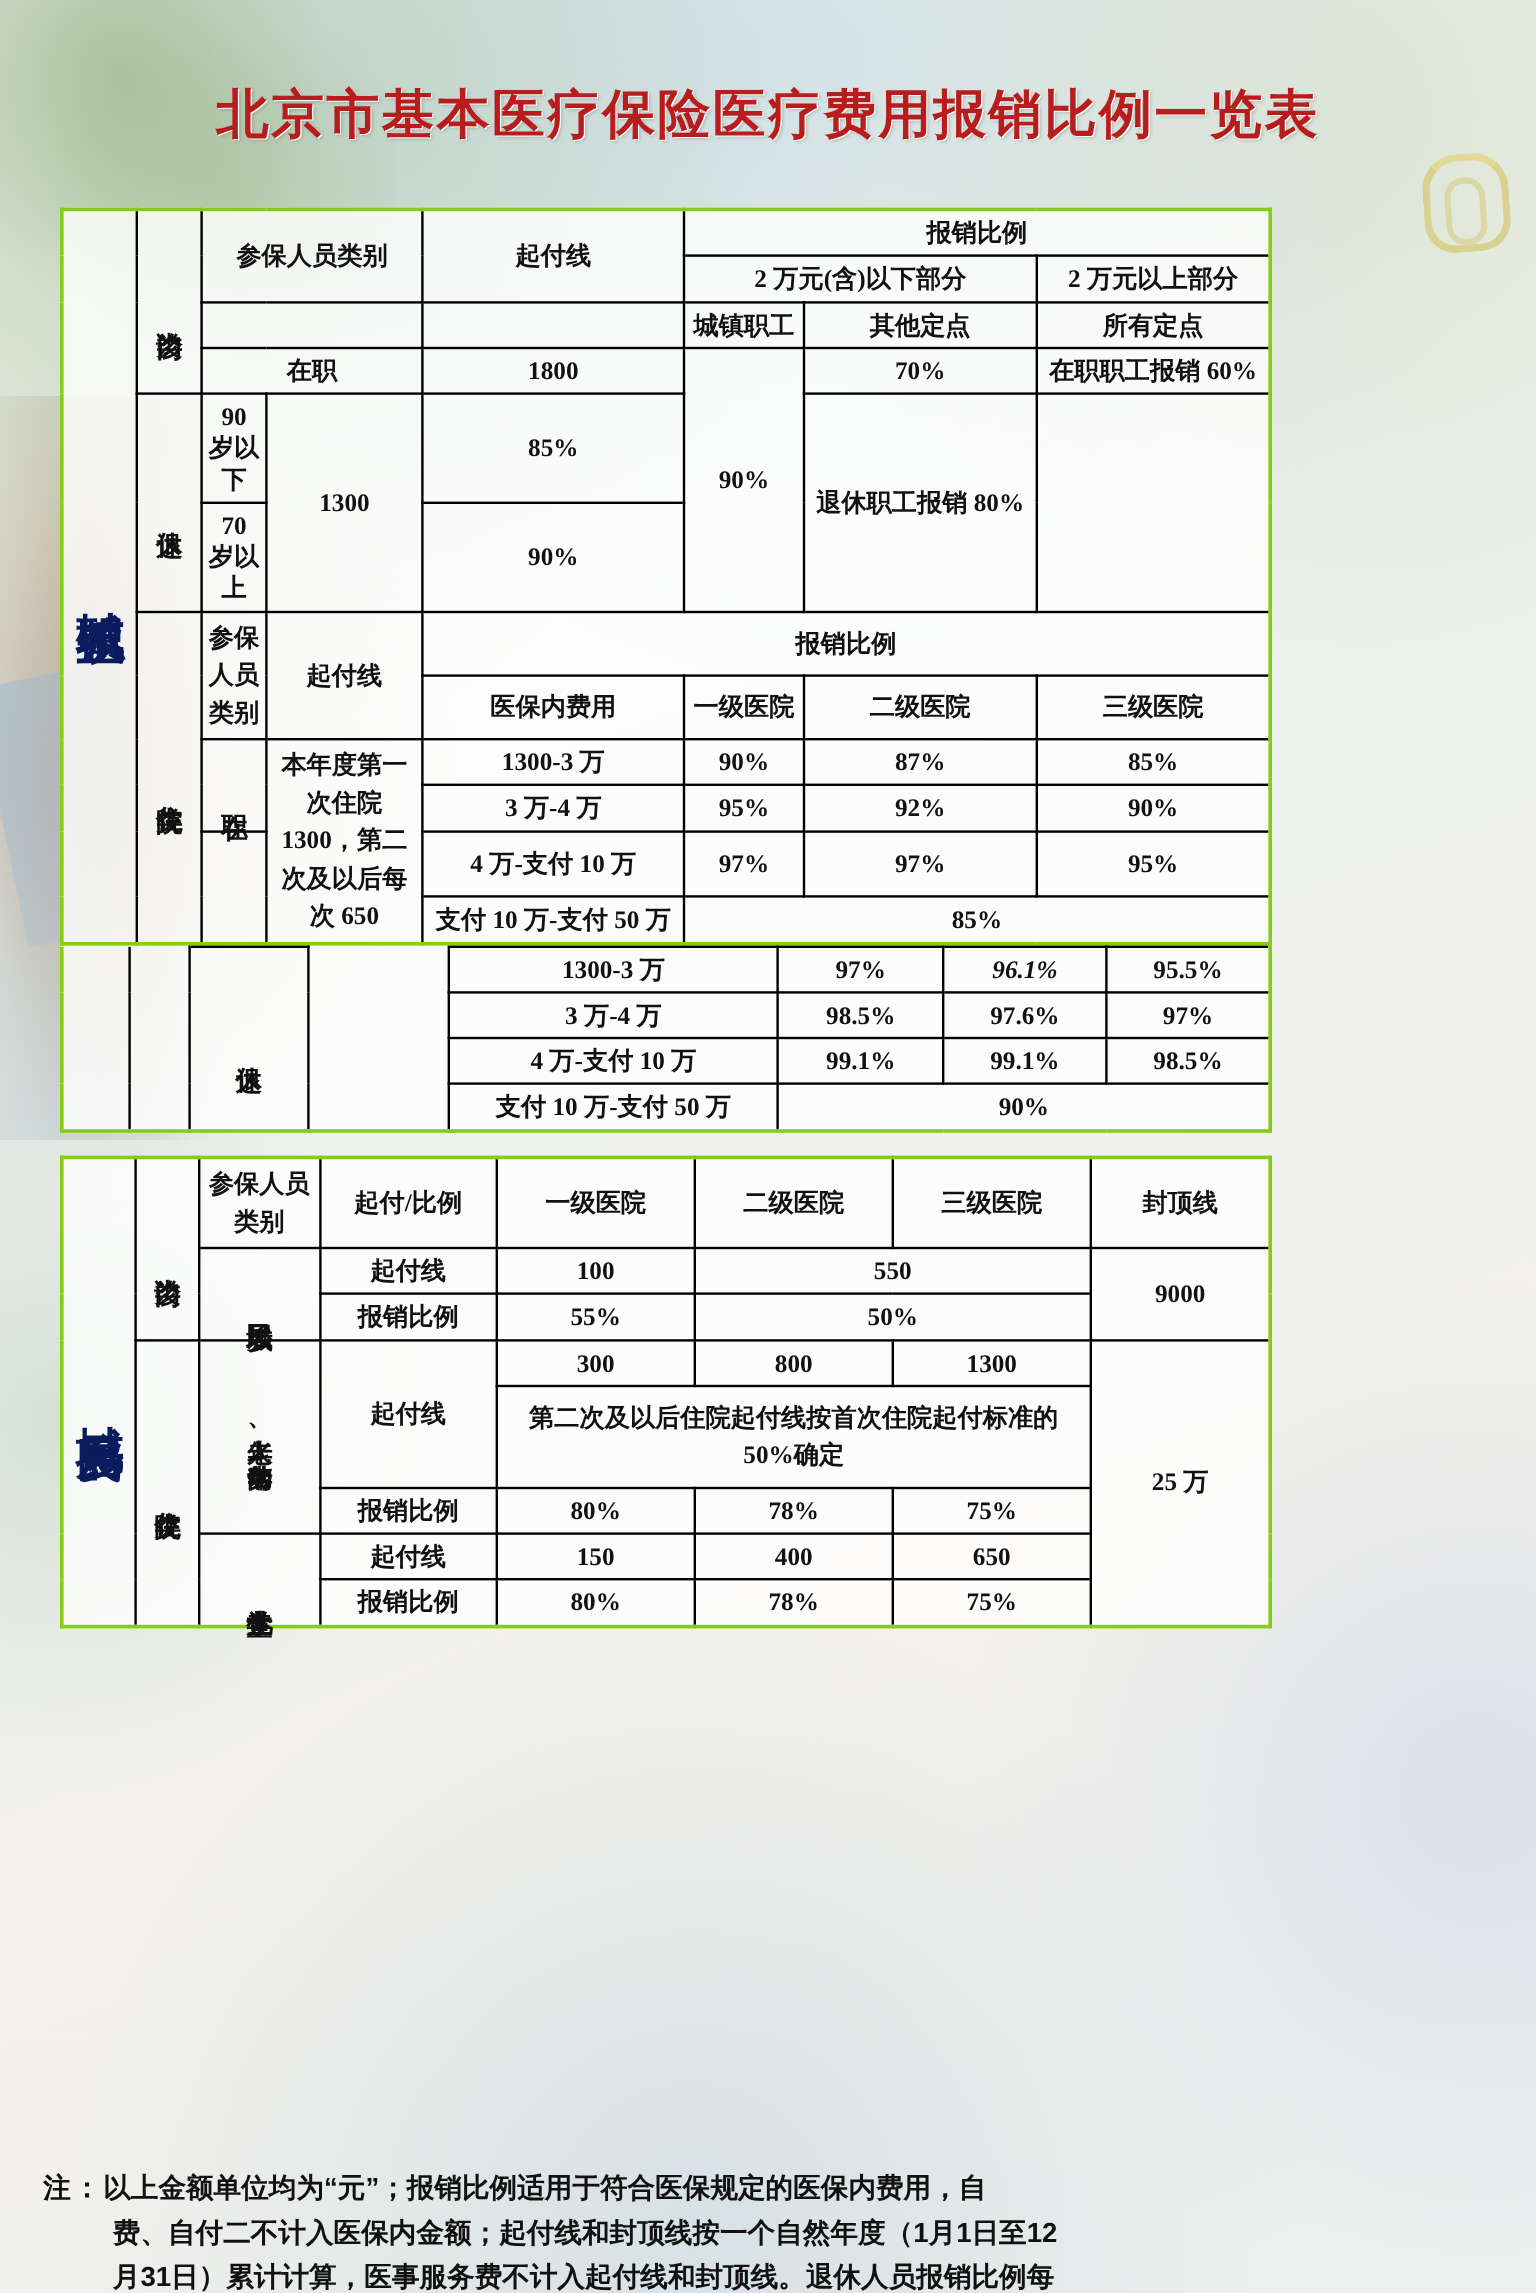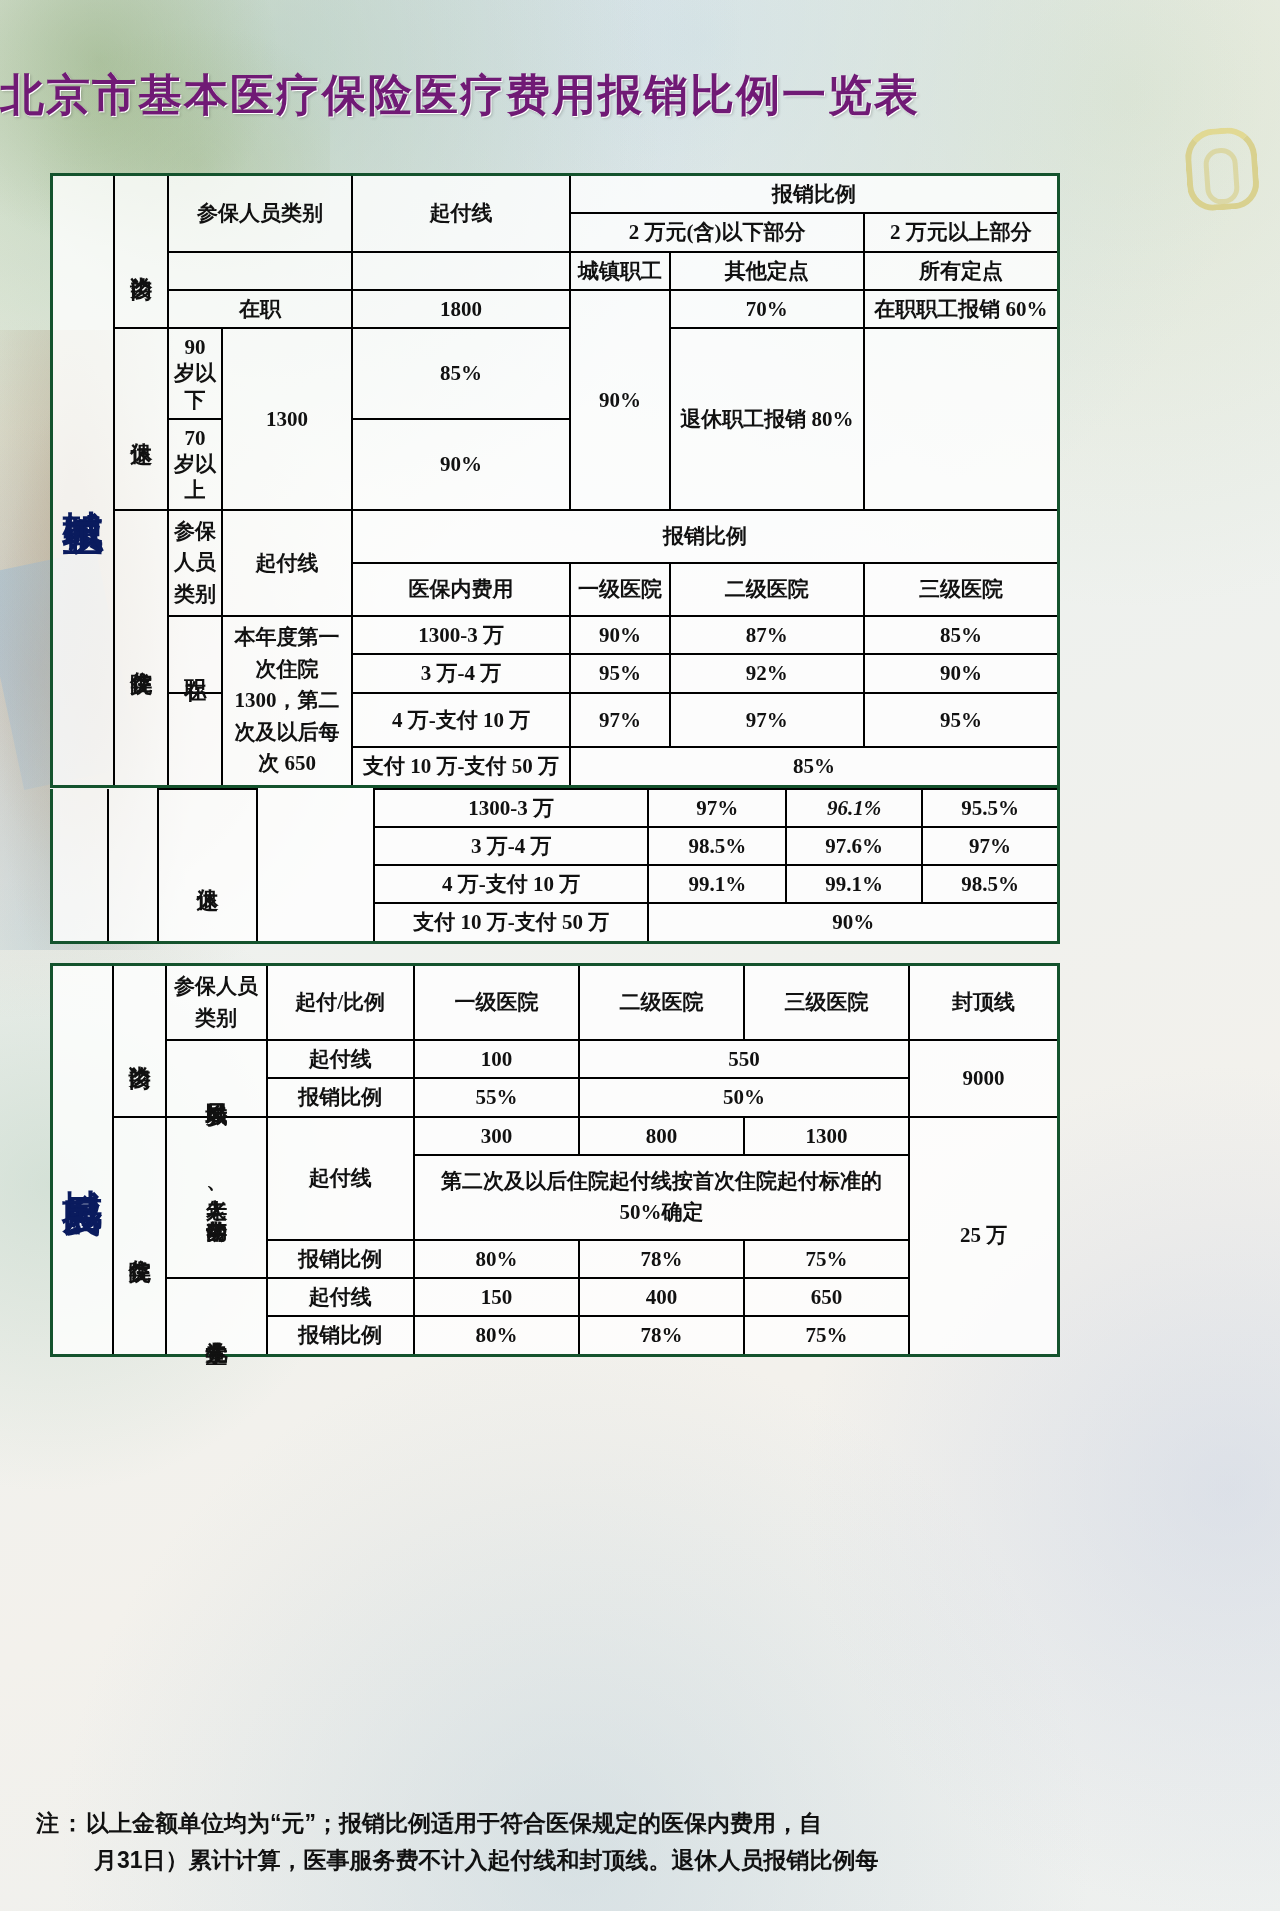--- a/index.html
+++ b/index.html
@@ -39,36 +39,36 @@
   .clip{position:absolute;right:22px;top:128px;width:60px;height:70px;
     border:6px solid rgba(215,205,130,0.85);
     border-radius:30px 30px 26px 26px;
     border-top-color:rgba(225,215,140,0.9);
     transform:rotate(-4deg);
   }
   .clip:after{content:"";position:absolute;left:12px;top:14px;width:24px;height:46px;
     border:5px solid rgba(215,205,130,0.6);border-radius:16px;}
 
   .page-title{
-    position:absolute;top:66px;left:0;width:1280px;text-align:left;
+    position:absolute;top:66px;left:0;width:1280px;text-align:center;
     font-family:"Liberation Sans", sans-serif;
     font-weight:bold;font-size:44px;letter-spacing:2px;
-    color:#701a75;
+    color:#b91c1c;
     text-shadow:1px 1px 0 #fff, 2px 2px 3px rgba(0,0,0,0.18);
   }
 
   .tbl-wrap{position:absolute;background:rgba(255,255,255,0.80);}
   #table1{left:50px;top:173px;width:1010px;}
   #table2{left:50px;top:963px;width:1010px;}
 
   table{border-collapse:collapse;width:100%;
     font-family:"Liberation Serif", serif;font-size:21px;font-weight:bold;}
   table, th, td{border:2px solid #000;}
   td,th{text-align:center;vertical-align:middle;padding:5px 4px;line-height:1.25;}
-  .outer{border:3px solid #14532d;}
+  .outer{border:3px solid #84cc16;}
   .side{width:52px;font-family:"Liberation Sans", sans-serif;font-size:40px;font-weight:bold;
     letter-spacing:4px;line-height:1.12;color:#0a1b5e;}
   .side span{writing-mode:vertical-rl;text-orientation:upright;display:inline-block;}
   .cat{width:44px;font-size:22px;}
   .cat span{writing-mode:vertical-rl;text-orientation:upright;display:inline-block;line-height:1.3;}
   .wrapcell{font-size:21px;line-height:1.5;}
 
   .note{
     position:absolute;left:36px;top:1805px;width:1216px;
     font-family:"Liberation Sans", sans-serif;
@@ -284,14 +284,15 @@
       <td>80%</td>
       <td>78%</td>
       <td>75%</td>
     </tr>
   </tbody>
 </table>
 </div>
 
 <div class="note">
   <span class="lbl">注：</span><span>以上金额单位均为“元”；报销比例适用于符合医保规定的医保内费用，自</span>
+  <span class="ind">费、自付二不计入医保内金额；起付线和封顶线按一个自然年度（1月1日至12</span>
   <span class="ind">月31日）累计计算，医事服务费不计入起付线和封顶线。退休人员报销比例每</span>
 </div>
 
 </body></html>

